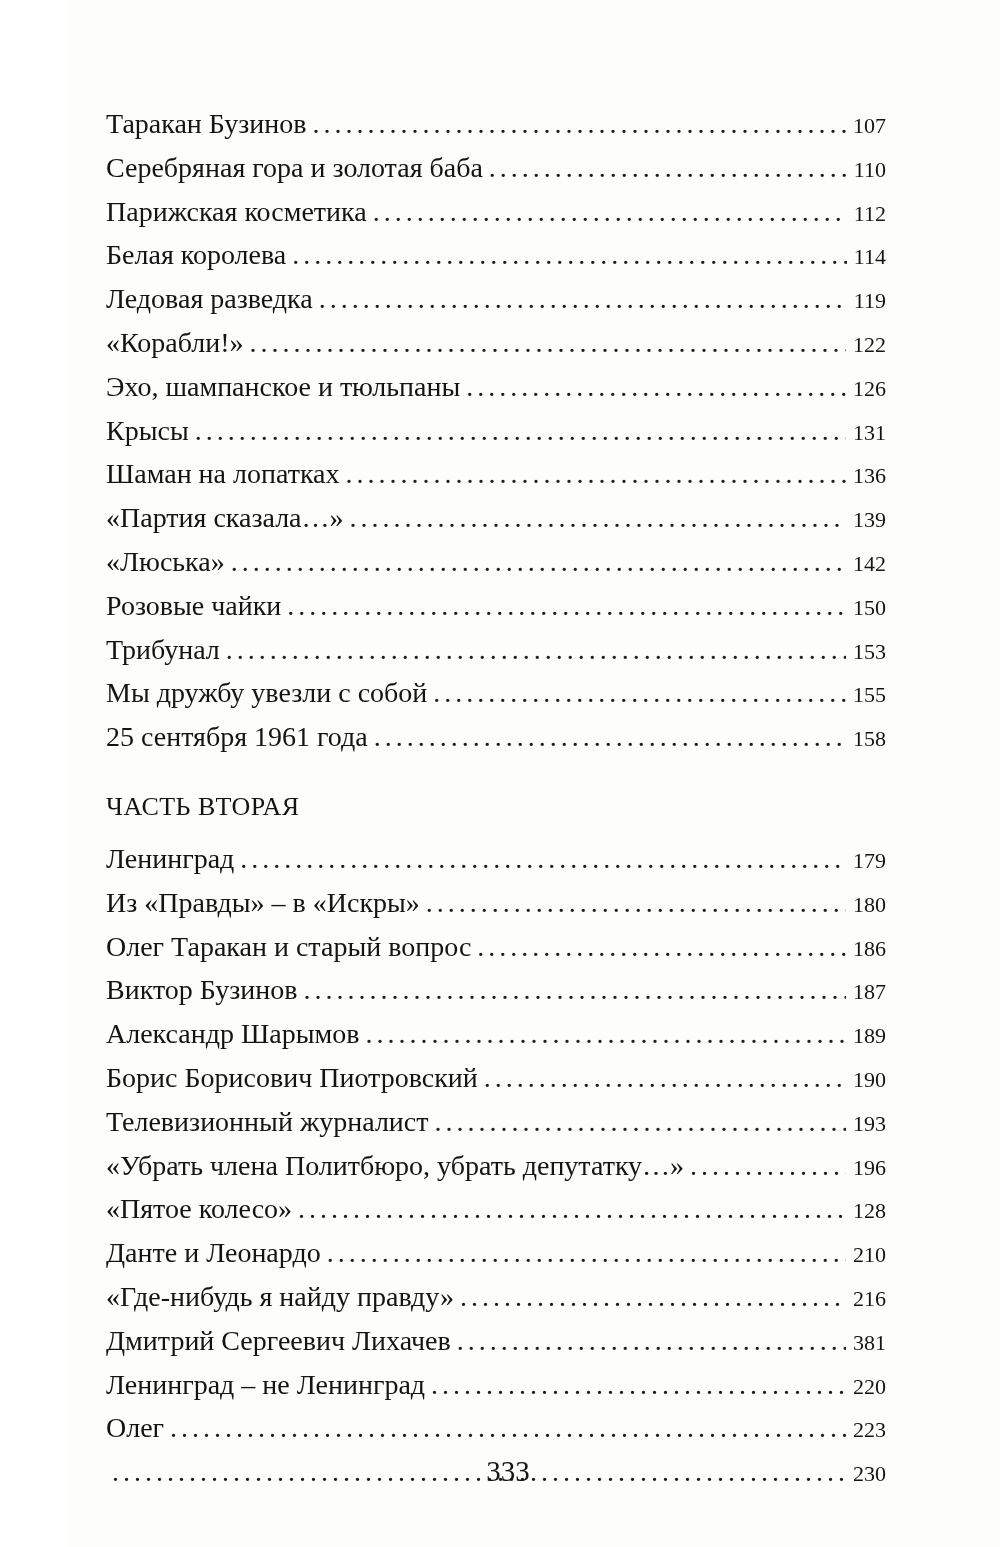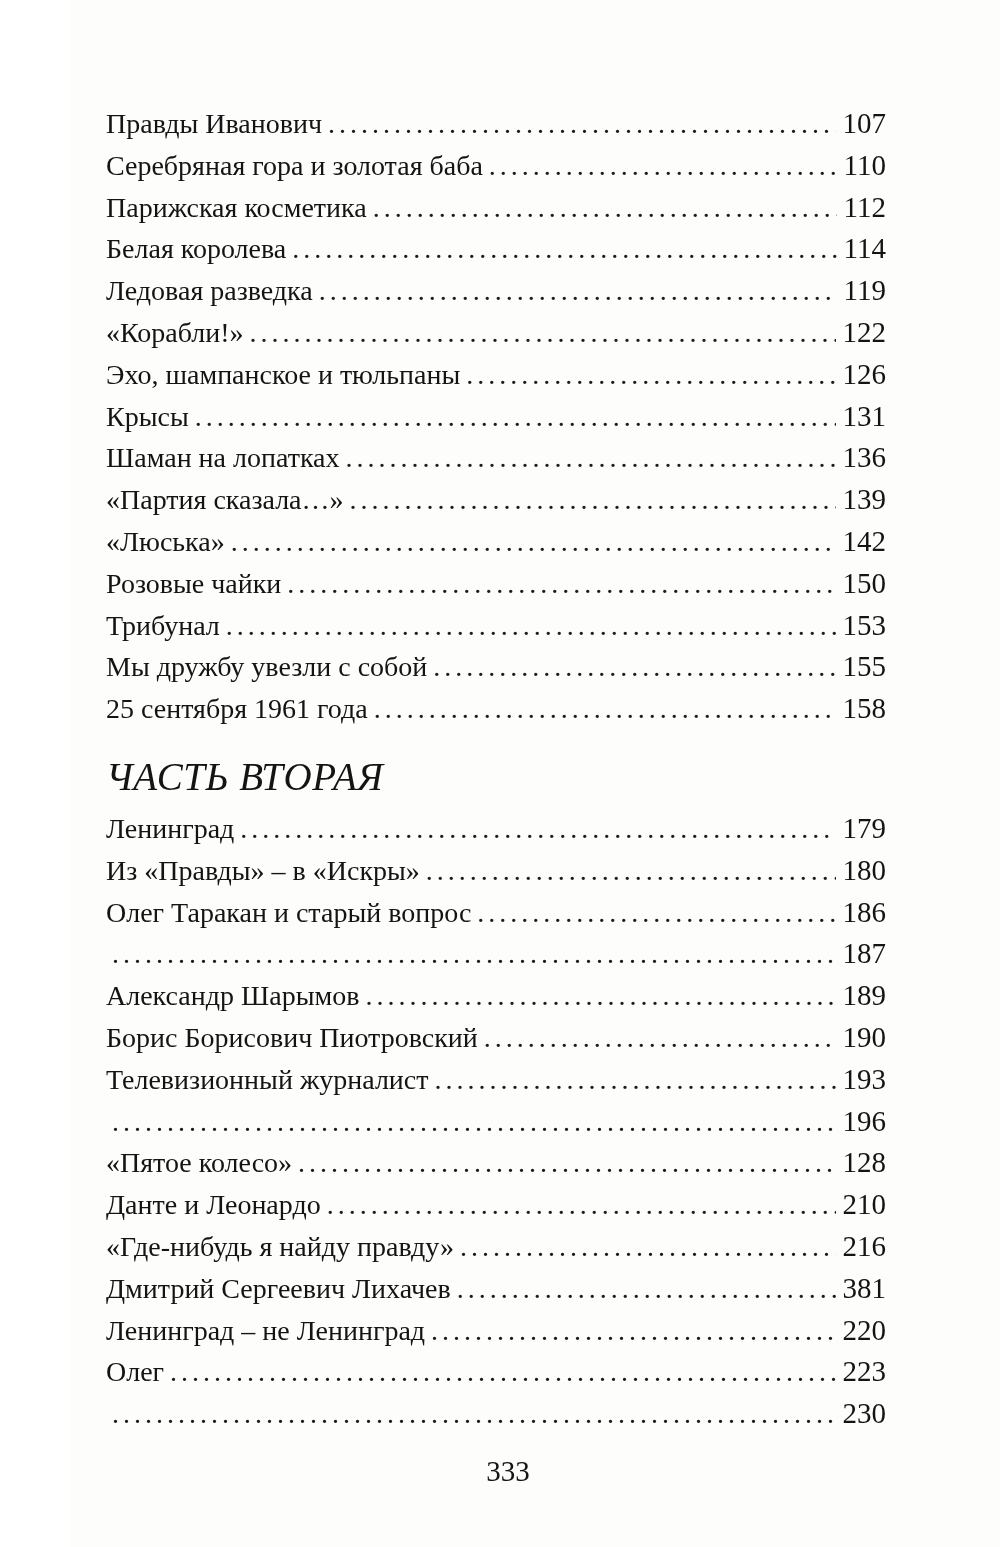--- a/index.html
+++ b/index.html
@@ -30,45 +30,44 @@
     flex: 1 1 auto;
     overflow: hidden;
     white-space: nowrap;
     letter-spacing: 4px;
     margin-left: 6px;
     color: #1a1a1a;
   }
   .toc-page {
     flex: 0 0 auto;
     margin-left: 7px;
-    font-size: 29px;
+    font-size: 22px;
   }
   .section-heading {
-    font-size: 39px;
+    font-size: 26px;
     line-height: 42px;
     margin: 26px 0 10px 0;
     letter-spacing: 0.5px;
-    font-style: italic;
   }
   .footer-page-number {
     position: absolute;
     left: 8px;
     top: 1455px;
     width: 100%;
     text-align: center;
     font-size: 29px;
   }
 </style>
 </head>
 <body>
 
 <div class="page">
   <div class="content" id="toc-root">
       <div class="toc-row">
-        <span class="toc-title">Правды Иванович</span>
+        <span class="toc-title">Таракан Бузинов</span>
         <span class="dots">................................................................................................................................................................</span>
         <span class="toc-page">107</span>
       </div>
       <div class="toc-row">
         <span class="toc-title">Серебряная гора и золотая баба</span>
         <span class="dots">................................................................................................................................................................</span>
         <span class="toc-page">110</span>
       </div>
       <div class="toc-row">
         <span class="toc-title">Парижская косметика</span>
@@ -145,39 +144,41 @@
         <span class="toc-title">Из «Правды» – в «Искры»</span>
         <span class="dots">................................................................................................................................................................</span>
         <span class="toc-page">180</span>
       </div>
       <div class="toc-row">
         <span class="toc-title">Олег Таракан и старый вопрос</span>
         <span class="dots">................................................................................................................................................................</span>
         <span class="toc-page">186</span>
       </div>
       <div class="toc-row">
+        <span class="toc-title">Виктор Бузинов</span>
         <span class="dots">................................................................................................................................................................</span>
         <span class="toc-page">187</span>
       </div>
       <div class="toc-row">
         <span class="toc-title">Александр Шарымов</span>
         <span class="dots">................................................................................................................................................................</span>
         <span class="toc-page">189</span>
       </div>
       <div class="toc-row">
         <span class="toc-title">Борис Борисович Пиотровский</span>
         <span class="dots">................................................................................................................................................................</span>
         <span class="toc-page">190</span>
       </div>
       <div class="toc-row">
         <span class="toc-title">Телевизионный журналист</span>
         <span class="dots">................................................................................................................................................................</span>
         <span class="toc-page">193</span>
       </div>
       <div class="toc-row">
+        <span class="toc-title">«Убрать члена Политбюро, убрать депутатку…»</span>
         <span class="dots">................................................................................................................................................................</span>
         <span class="toc-page">196</span>
       </div>
       <div class="toc-row">
         <span class="toc-title">«Пятое колесо»</span>
         <span class="dots">................................................................................................................................................................</span>
         <span class="toc-page">128</span>
       </div>
       <div class="toc-row">
         <span class="toc-title">Данте и Леонардо</span>

